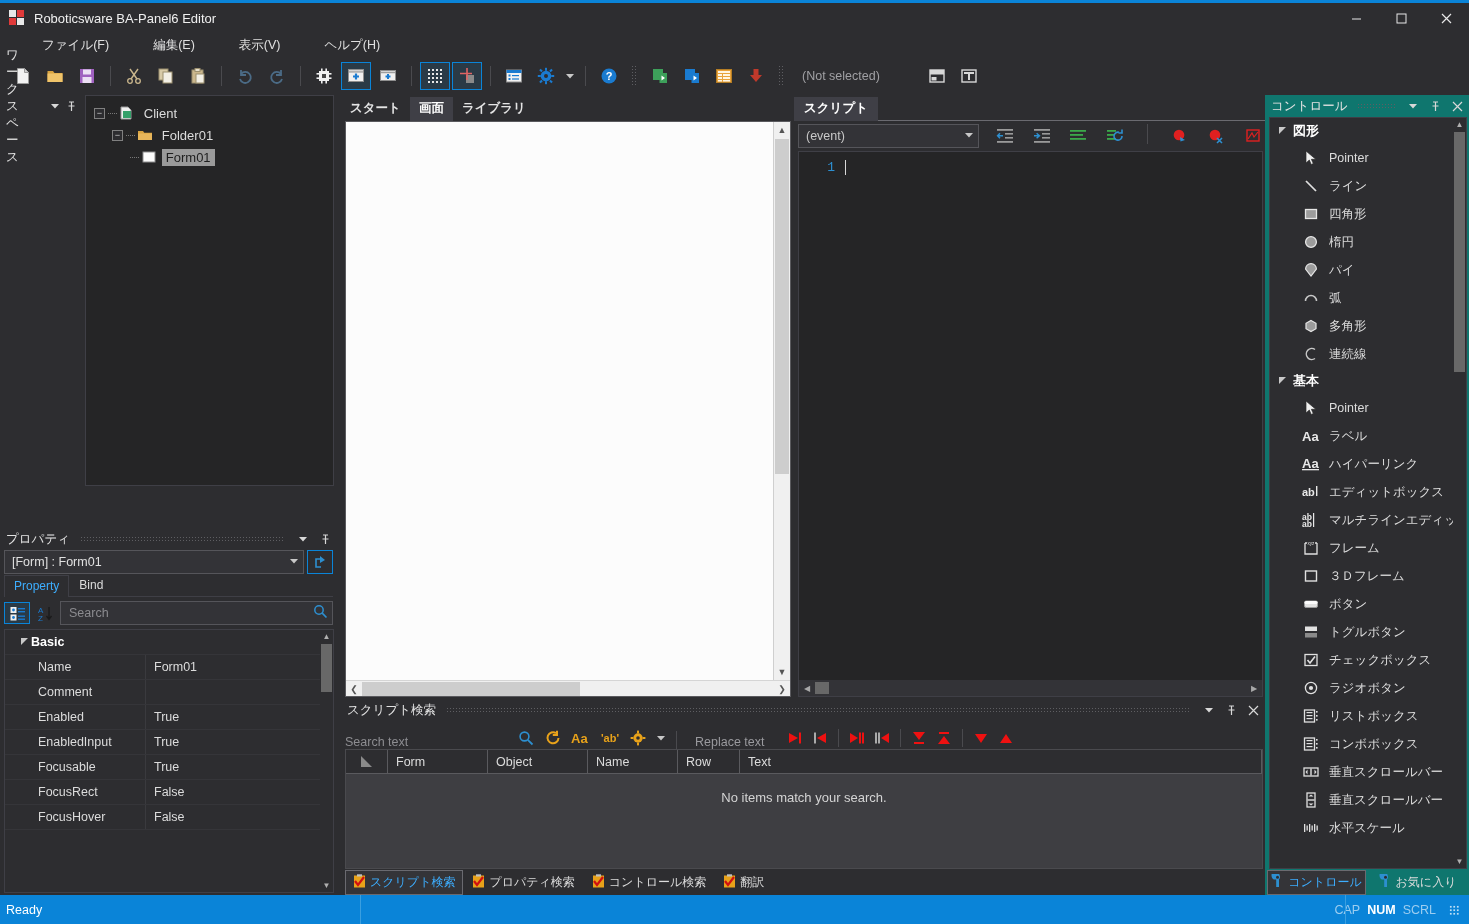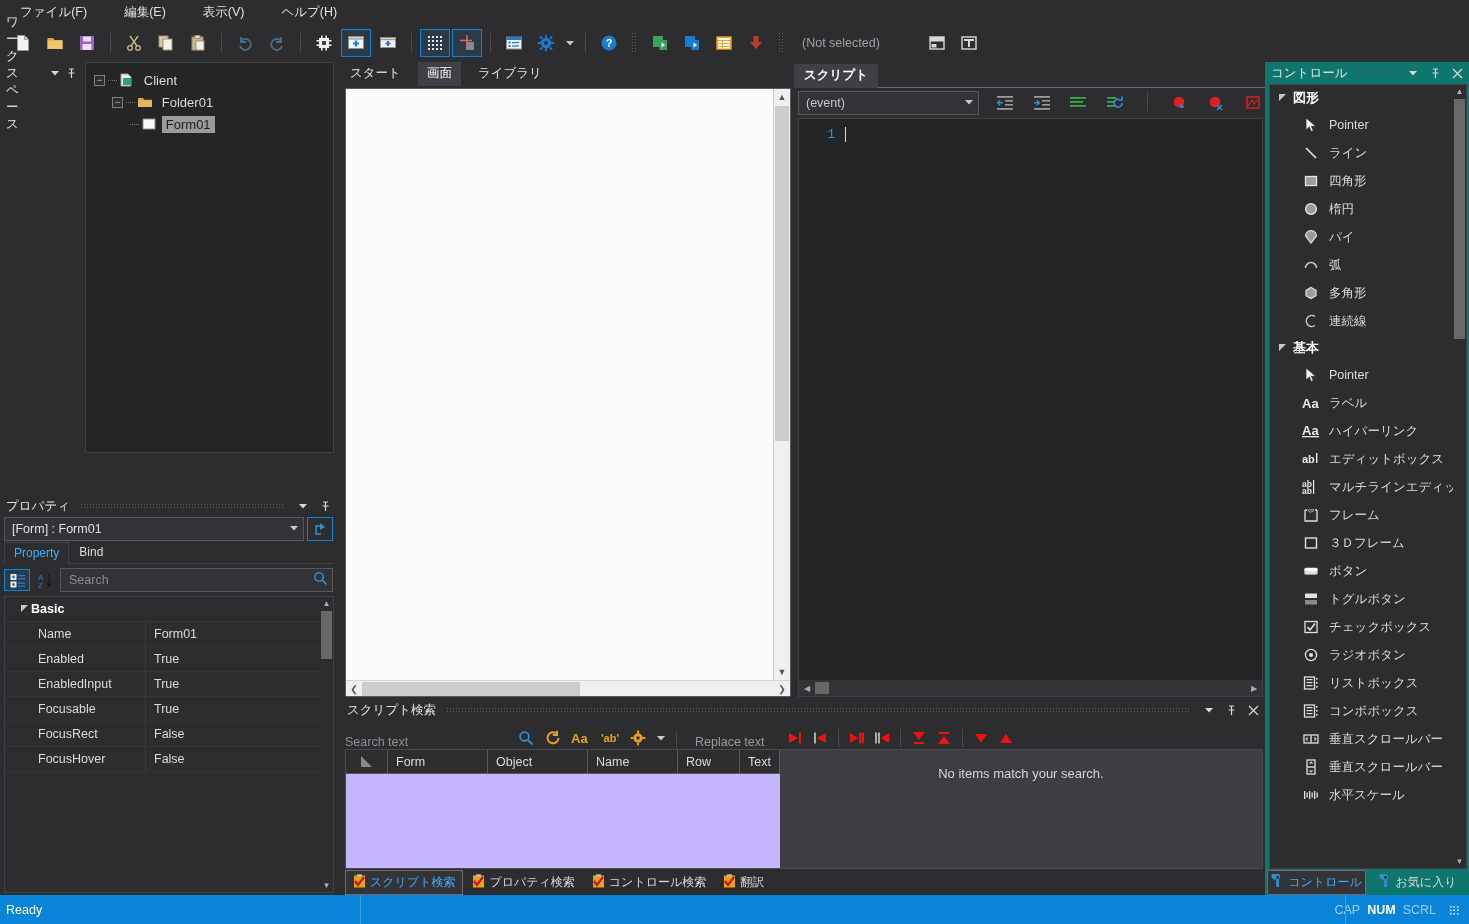--- a/index.html
+++ b/index.html
@@ -21,21 +21,21 @@
   .app-logo i { position:absolute; width:7px; height:7px; display:block; }
   .app-logo i.a { left:0; top:0; background:#e8e8e8; }
   .app-logo i.b { left:8px; top:0; background:#e03a3a; }
   .app-logo i.c { left:0; top:8px; background:#e03a3a; }
   .app-logo i.d { left:8px; top:8px; background:#e8e8e8; }
   .title-text { font-size:13px; color:#f0f0f0; }
   .wincontrols { position:absolute; right:0; top:0; height:30px; display:flex; }
   .wincontrols div { width:45px; height:30px; display:flex; align-items:center; justify-content:center; color:#e8e8e8; font-size:13px; }
 
   
-  .menubar { height:24px; display:flex; align-items:center; padding-left:8px; gap:13px; flex:0 0 24px;}
+  .menubar { height:24px; display:flex; align-items:center; padding-left:30px; gap:20px; flex:0 0 24px;}
   .menubar .mi { padding:3px 12px; font-size:12.5px; color:#e0e0e0; }
 
   
   .toolbar { height:38px; display:flex; align-items:center; padding-left:8px; gap:2px; flex:0 0 38px; }
   .tb { width:30px; height:28px; display:flex; align-items:center; justify-content:center; border:1px solid transparent; }
   .tb.sel { border:1px solid #0a84d8; background:#2a3a46; }
   .tbsep { width:1px; height:20px; background:#4a4a4e; margin:0 6px; }
   .tbgrip { width:7px; height:22px; margin:0 5px;
     background-image:radial-gradient(circle, #6a6a6e 0.8px, transparent 1px);
     background-size:3px 3px; opacity:.8;}
@@ -87,21 +87,21 @@
   .vsb .ar { height:13px; color:#b0b0b0; font-size:8px; line-height:13px;}
   .vsb .th { width:11px; background:#686868; margin:1px 0;}
 
   
   .vsplit { width:4px; background:#2d2d30; flex:0 0 4px; }
 
   
   .centercol { flex:1; display:flex; flex-direction:column; min-width:0; }
   .centertop { flex:1; display:flex; min-height:0;}
   .designpane { width:450px; flex:0 0 450px; display:flex; flex-direction:column; min-width:0;}
-  .doctabs { height:26px; display:flex; align-items:flex-start; gap:8px; flex:0 0 26px;}
+  .doctabs { height:26px; display:flex; align-items:flex-end; gap:0; flex:0 0 26px;font-weight:bold;}
   .dtab { padding:3px 9px 4px 9px; font-size:12.5px; color:#e4e4e4; }
   .dtab.act { background:#3f3f46; color:#ffffff; }
   .canvaswrap { flex:1; margin:0 0 0 4px; border:1px solid #5a5a5e; background:#ffffff; display:flex; flex-direction:column; min-height:0;}
   .canvasrow { flex:1; display:flex; min-height:0;}
   .canvas { flex:1;
     background-color:#fcfcfc;
     background-image:radial-gradient(circle, #b8b8b8 0.6px, transparent 0.7px);
     background-size:8px 8px;
     border-right:1px solid #cfcfcf;
     min-width:0;
@@ -132,21 +132,21 @@
 
   
   .bottompanel { flex:0 0 196px; display:flex; flex-direction:column; margin-top:2px;}
   .srow { display:flex; align-items:flex-end; height:28px; flex:0 0 28px; padding-left:4px;}
   .stext { width:170px; color:#8d8d91; font-size:12.5px;}
   .sbar { display:flex; align-items:center; gap:5px;}
   .sicon { width:22px; height:22px; display:flex; align-items:center; justify-content:center;}
   .ssep { width:1px; height:18px; background:#4a4a4e; margin:0 8px;}
   .rtext { color:#9a9a9e; font-size:12.5px; margin-left:10px;}
   .navicons { display:flex; align-items:center; gap:3px; margin-left:20px;}
-  .grid { flex:1; margin:0 2px 0 4px; border:1px solid #4a4a4e; background:#c4b5fd; display:flex; flex-direction:row; min-height:0;}
+  .grid { flex:1; margin:0 2px 0 4px; border:1px solid #4a4a4e; background:#c4b5fd; display:flex; flex-direction:column; min-height:0;}
   .ghead { height:24px; display:flex; align-items:center; background:#2d2d30; border-bottom:1px solid #5a5a5e; flex:0 0 24px; font-size:12.5px;}
   .gh { padding:0 8px; color:#dcdcdc; border-right:1px solid #5a5a5e; height:100%; display:flex; align-items:center;}
   .gbody { flex:1; display:flex; align-items:flex-start; justify-content:center; padding-top:16px; color:#d4d4d4; font-size:13px; background:#3e3e42;}
   .btabs { height:26px; display:flex; align-items:center; gap:1px; padding-left:4px; flex:0 0 26px;}
   .btab { display:flex; align-items:center; gap:4px; padding:3px 7px; font-size:12px; color:#dcdcdc; border:1px solid transparent;}
   .btab.act { color:#3daeff; border-color:#6a6a70; background:#343438;}
 
   
   .rightcol { width:204px; flex:0 0 204px; display:flex; flex-direction:column; background:#0f766e;}
   .ctrllist { flex:1; margin:0 2px 0 4px; background:#2d2d30; border:1px solid #3f3f46; display:flex; min-height:0; overflow:hidden;}
@@ -167,20 +167,46 @@
   .status-right .on { color:#ffffff; font-weight:bold;}
   .grip { width:10px; height:10px; margin-left:6px;
     background-image:radial-gradient(circle, #bfe0f6 0.8px, transparent 1px);
     background-size:3.5px 3.5px;}
 </style>
 </head>
 <body>
 
 <div class="app">
 
+  <div class="titlebar">
+    <div class="app-logo">
+      <i class="a"></i>
+        <i class="b"></i>
+        <i class="c"></i>
+        <i class="d"></i>
+    </div>
+    <div class="title-text">Roboticsware BA-Panel6 Editor</div>
+    <div class="wincontrols">
+      <div class="min">
+        <svg width="11" height="11" viewBox="0 0 11 11">
+            <rect x="1" y="5.5" width="9" height="1" fill="#e8e8e8"></rect>
+          </svg>
+      </div>
+      <div class="max">
+        <svg width="11" height="11" viewBox="0 0 11 11">
+            <rect x="1" y="1" width="9" height="9" fill="none" stroke="#e8e8e8" stroke-width="1"></rect>
+          </svg>
+      </div>
+      <div class="cls">
+        <svg width="11" height="11" viewBox="0 0 11 11">
+            <path d="M1,1 L10,10 M10,1 L1,10" stroke="#e8e8e8" stroke-width="1.2"></path>
+          </svg>
+      </div>
+    </div>
+  </div>
 
   <div class="menubar">
     <div class="mi">ファイル(F)</div>
     <div class="mi">編集(E)</div>
     <div class="mi">表示(V)</div>
     <div class="mi">ヘルプ(H)</div>
   </div>
 
   <div class="toolbar">
     <div class="tb">
@@ -520,20 +546,24 @@
             <span class="tri">
               <svg width="9" height="9" viewBox="0 0 9 9">
                   <path d="M1,1 L8,1 L1,8 z" fill="#c8c8c8"></path>
                 </svg>
             </span>
             <span>Basic</span>
           </div>
           <div class="pgrow">
             <div class="k">Name</div>
             <div class="v">Form01</div>
+          </div>
+          <div class="pgrow">
+            <div class="k">Comment</div>
+            <div class="v"></div>
           </div>
           <div class="pgrow">
             <div class="k">Enabled</div>
             <div class="v">True</div>
           </div>
           <div class="pgrow">
             <div class="k">EnabledInput</div>
             <div class="v">True</div>
           </div>
           <div class="pgrow">

